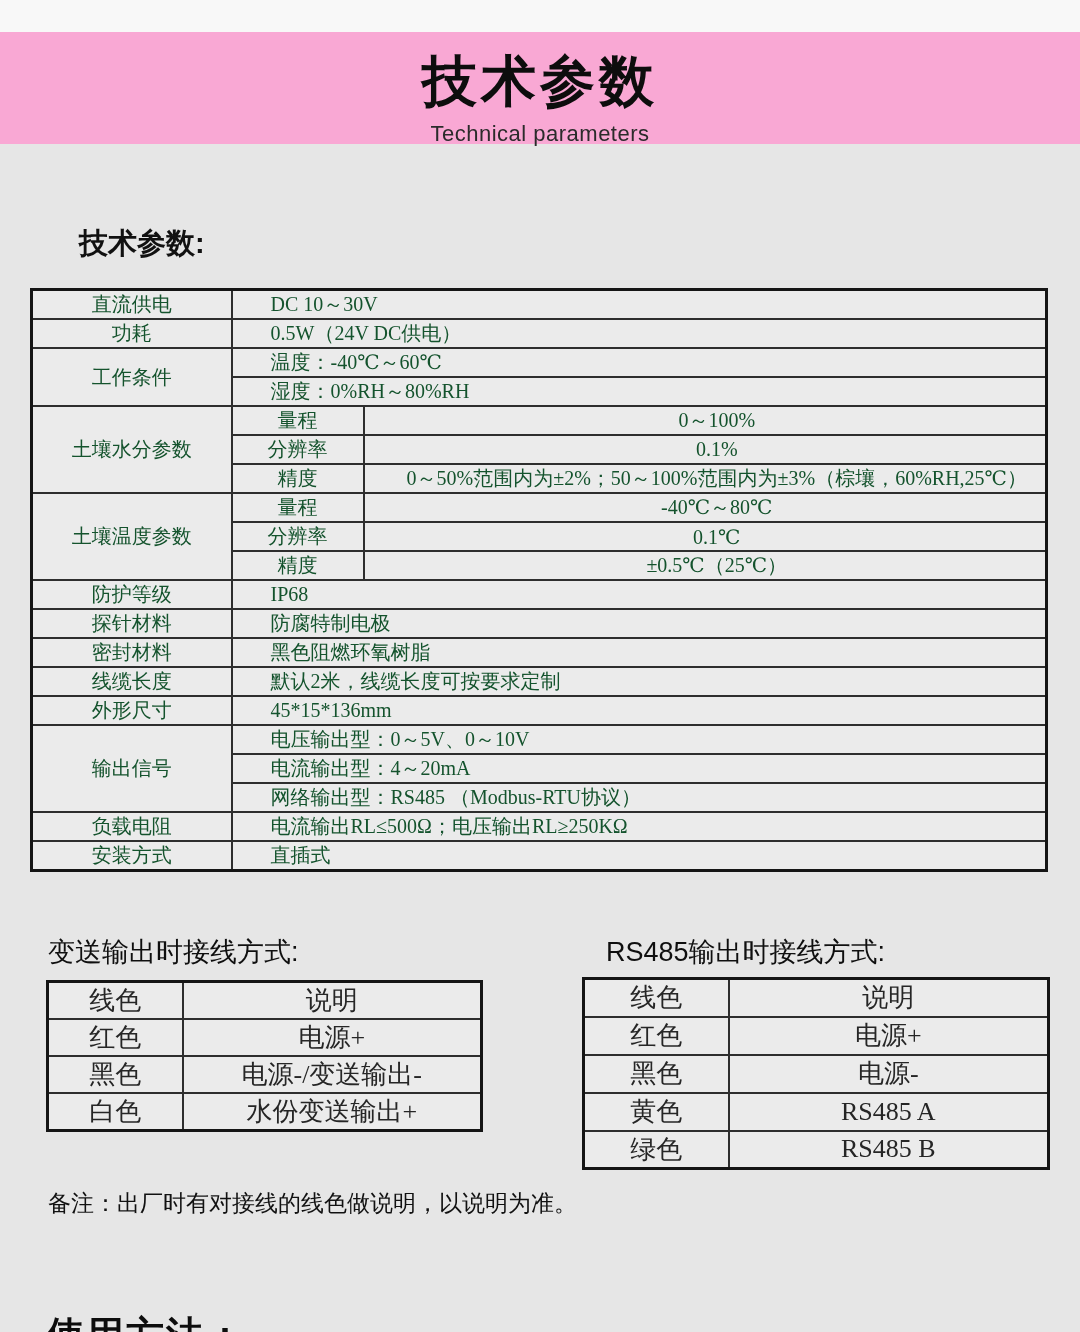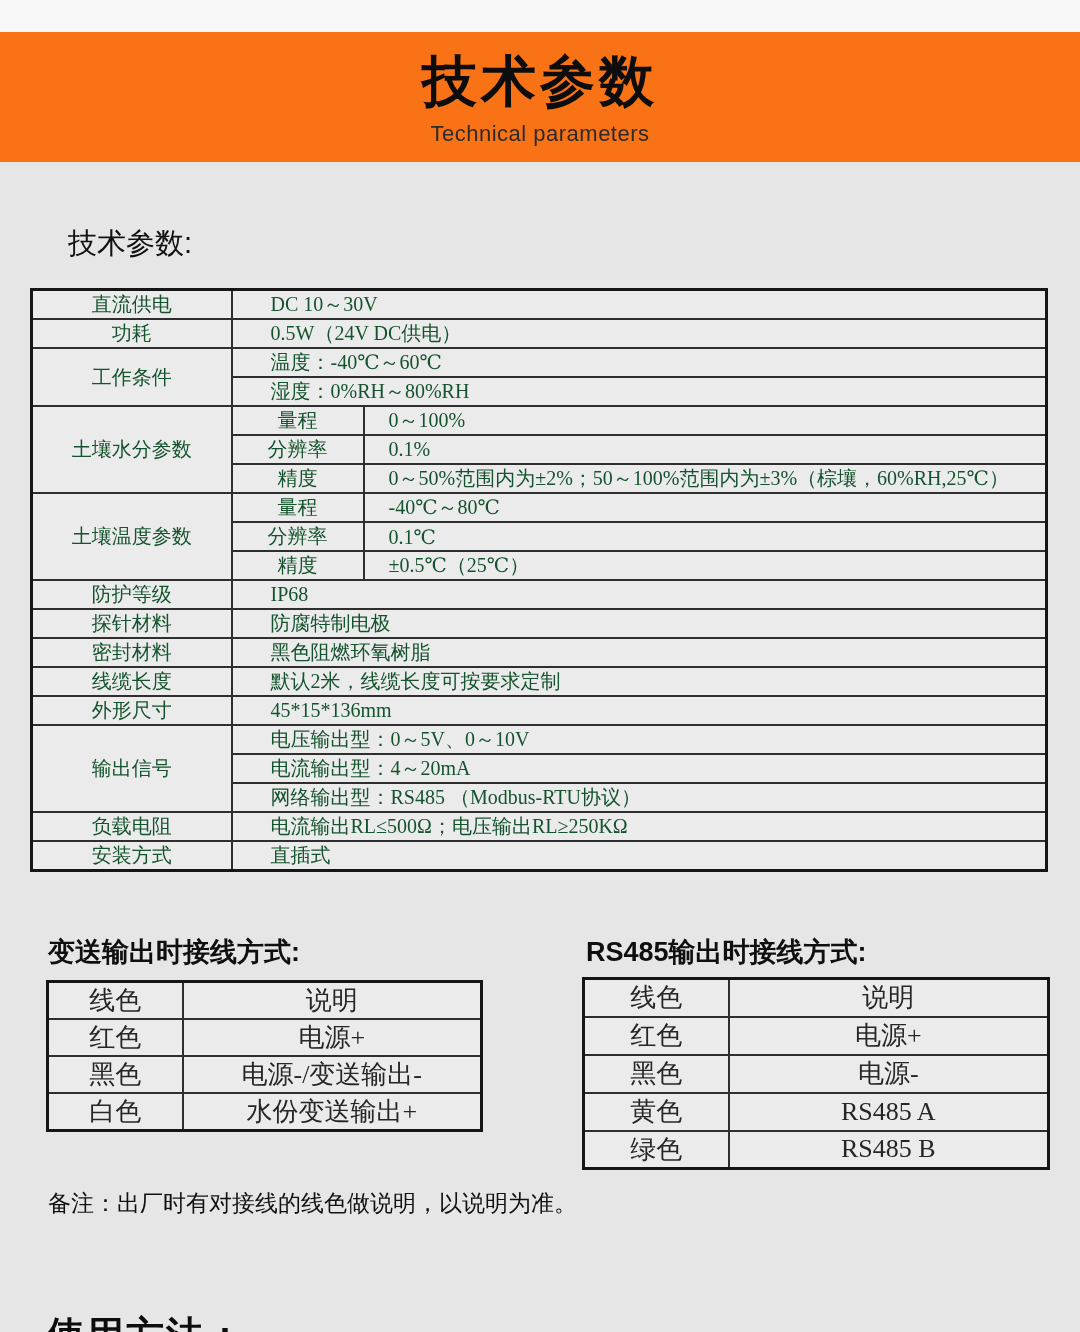--- a/index.html
+++ b/index.html
@@ -5,48 +5,48 @@
   * { margin:0; padding:0; box-sizing:border-box; }
   html,body { background:#cfcfcf; }
   .page {
     position:relative; width:1080px; height:1332px;
     background:#e6e6e6; overflow:hidden;
     font-family:"Liberation Sans", sans-serif;
     color:#1a1a1a;
   }
   .top-strip { position:absolute; left:0; top:0; width:1080px; height:32px; background:#f8f8f8; }
   .header-band {
-    position:absolute; left:0; top:32px; width:1080px; height:130px;
-    background:#f97316; text-align:center;
+    position:absolute; left:0; top:32px; width:1080px; height:112px;
+    background:#f9a8d4; text-align:center;
   }
   .page-title {
     padding-top:13px; font-size:55px; font-weight:bold; letter-spacing:4px; color:#0d0d0d;
   }
   .page-subtitle { margin-top:2px; font-size:22px; color:#2b2b2b; letter-spacing:0.5px; }
 
   .section-title {
-    position:absolute; left:68px; top:224px; font-size:29px; font-weight:normal; color:#111;
+    position:absolute; left:79px; top:224px; font-size:29px; font-weight:bold; color:#111;
   }
 
   
   .spec-wrap { position:absolute; left:30px; top:288px; width:1018px; }
   table { border-collapse:collapse; background:#ebebeb; }
   .spec { width:1018px; border:3px solid #151515; }
   .spec td {
     border:2px solid #2e2e2e; height:28px;
     font-family:"Liberation Serif","DejaVu Serif",serif;
     font-size:20px; color:#14532d; white-space:nowrap;
   }
   .spec td.lbl { width:200px; text-align:center; }
   .spec td.sub { width:132px; text-align:center;border-radius:10px; }
   .spec td.val  { padding-left:38px; text-align:left;margin-left:8px; }
-  .spec td.val2 { padding-left:24px; text-align:left; }
+  .spec td.val2 { padding-left:24px; text-align:center; }
 
   
-  .wiring-title { position:absolute; font-size:27px; font-weight:bold; color:#0f0f0f; }
+  .wiring-title { position:absolute; font-size:27px; font-weight:normal; color:#0f0f0f; }
   .wt { border:3px solid #151515; }
   .wt td, .wt th {
     border:2px solid #2e2e2e;
     font-family:"Liberation Serif","DejaVu Serif",serif;
     font-weight:normal; font-size:26px; color:#262626;
     text-align:center; white-space:nowrap;
   }
   .wt-left  { position:absolute; left:46px;  top:980px; width:437px; }
   .wt-left td, .wt-left th { height:35px; }
   .wt-left .c1 { width:135px; }
@@ -178,21 +178,21 @@
         <td class="c1">黑色</td>
         <td>电源-/变送输出-</td>
       </tr>
       <tr>
         <td class="c1">白色</td>
         <td>水份变送输出+</td>
       </tr>
     </tbody>
   </table>
 
-  <div class="wiring-title" style="left:586px; top:934px;">RS485输出时接线方式:</div>
+  <div class="wiring-title" style="left:606px; top:934px;">RS485输出时接线方式:</div>
   <table class="wt wt-right">
     <tbody>
       <tr>
         <th class="c1">线色</th>
         <th>说明</th>
       </tr>
       <tr>
         <td class="c1">红色</td>
         <td>电源+</td>
       </tr>

